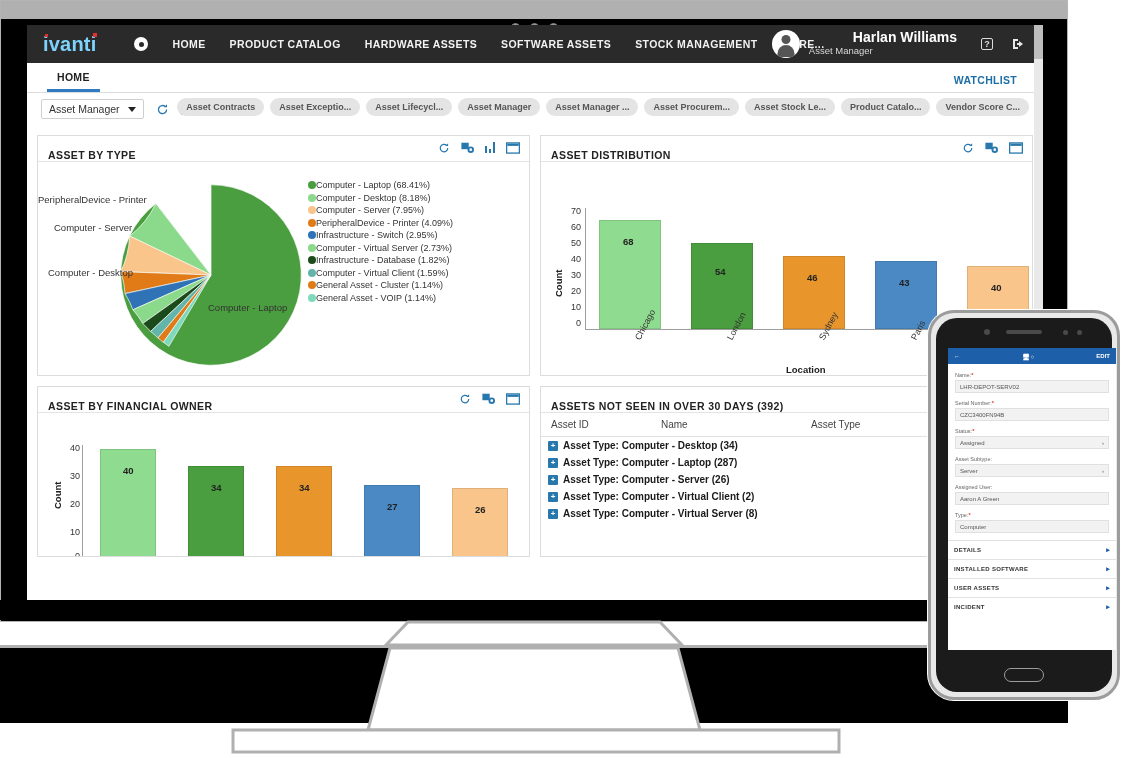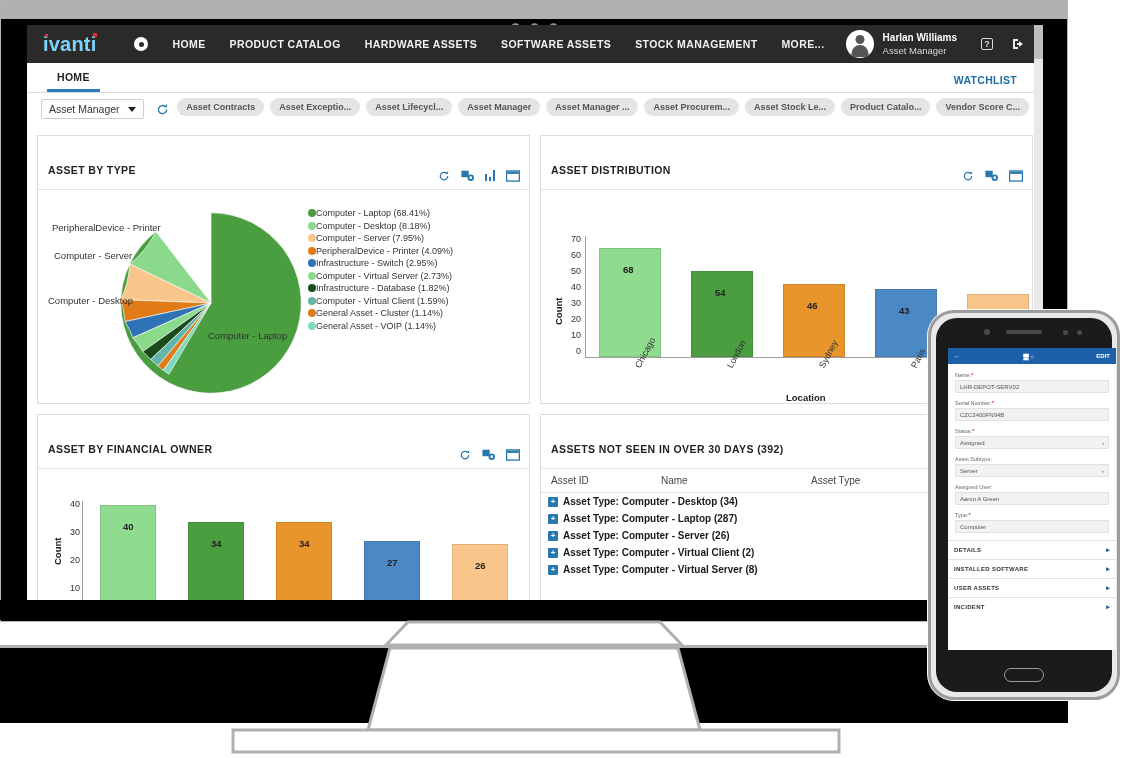--- a/index.html
+++ b/index.html
@@ -42,21 +42,21 @@
     margin-left:38px; width:14px; height:14px; border-radius:50%;
     background:#fff; display:flex; align-items:center; justify-content:center;
   }
   .nav-home-icon i { width:5px; height:5px; border-radius:50%; background:#2a2a2a; display:block;}
   .navitems { display:flex; align-items:center; gap:24px; margin-left:24px; }
   .navitem { font-size:10.5px; font-weight:700; color:#f2f2f2; letter-spacing:.4px; white-space:nowrap; cursor:pointer;}
   .user-block { position:absolute; right:86px; top:0; height:38px; display:flex; align-items:center; gap:9px;}
   .avatar { width:28px; height:28px; border-radius:50%; background:#fff; position:relative; overflow:hidden;}
   .avatar .head { position:absolute; left:50%; top:5px; transform:translateX(-50%); width:9px; height:9px; border-radius:50%; background:#555;}
   .avatar .body { position:absolute; left:50%; top:15px; transform:translateX(-50%); width:17px; height:12px; border-radius:9px 9px 0 0; background:#555;}
-  .uname { font-size:10px; font-weight:700; color:#fff; line-height:13px;}
+  .uname { font-size:14px; font-weight:700; color:#fff; line-height:13px;margin-left:44px;}
   .urole { font-size:9.5px; color:#d8d8d8; line-height:13px;}
   .topicons { position:absolute; right:18px; top:0; height:38px; display:flex; align-items:center; gap:18px;}
   .ticon { color:#e8e8e8; font-size:12px; cursor:pointer; display:flex; align-items:center;}
   .help-sq { width:12px; height:12px; border:1.5px solid #ddd; border-radius:2px; font-size:9px; display:flex; align-items:center; justify-content:center; font-weight:700; color:#ddd;}
   .scrollbar-v { position:absolute; right:0; top:0; width:9px; height:580px; background:#e9e9e9;}
   .scrollbar-v .thumb { position:absolute; top:0; left:0; width:9px; height:34px; background:#bdbdbd;}
 
   
   .tabrow { height:30px; background:#fff; border-bottom:1px solid #dcdcdc; display:flex; align-items:flex-end; position:relative;}
   .tab-home { margin-left:20px; font-size:10.5px; font-weight:700; color:#222; padding:0 10px 6px 10px; border-bottom:3px solid #2e7bbf; letter-spacing:.3px;}
@@ -73,22 +73,22 @@
   .chips { position:absolute; right:14px; top:5px; display:flex; gap:6px; }
   .chip {
     background:#e4e4e4; color:#555; font-size:9px; font-weight:700;
     border-radius:9px; padding:4px 9px; white-space:nowrap; cursor:pointer;
   }
 
   
   .dash { padding:10px 10px 0 10px; display:grid; grid-template-columns:1fr 1fr; gap:10px; }
   .card { background:#fff; border:1px solid #dcdcdc; }
   .card-hd {
-    height:26px; display:flex; align-items:flex-start; padding:0 10px;
-    border-bottom:1px solid #e4e4e4; position:relative;margin-top:28px;
+    height:26px; display:flex; align-items:flex-end; padding:0 10px;
+    border-bottom:1px solid #e4e4e4; position:relative;
   }
   .card-title { font-size:10.5px; font-weight:700; color:#222; letter-spacing:.4px;}
   .card-tools { position:absolute; right:9px; top:0; height:26px; display:flex; align-items:center; gap:11px; color:#2878ad; font-size:12px;}
   .card-body { position:relative; }
 
   
   .pie-wrap { display:flex; height:213px; }
   .pie-area { width:55%; position:relative; }
   .pie-svg { position:absolute; left:78px; top:18px; }
   .pielabel { position:absolute; font-size:9.5px; color:#333; white-space:nowrap;}
@@ -297,21 +297,21 @@
 
                   <path d="M0,0 L-71.8,51.1 A95,95 0 0,1 -63.6,59.4 Z" fill="#1b4a1b" stroke="#fff" stroke-width="0.7"></path>
 
                   <path d="M0,0 L-63.6,59.4 A95,95 0 0,1 -55.9,66.3 Z" fill="#62b5ab" stroke="#fff" stroke-width="0.7"></path>
 
                   <path d="M0,0 L-55.9,66.3 A95,95 0 0,1 -50.2,70.9 Z" fill="#e07b18" stroke="#fff" stroke-width="0.7"></path>
 
                   <path d="M0,0 L-50.2,70.9 A95,95 0 0,1 -44.3,75.1 Z" fill="#7fd9bd" stroke="#fff" stroke-width="0.7"></path>
                 </g>
               </svg>
-              <div class="pielabel" style="left:14px; top:32px;">PeripheralDevice - Printer</div>
+              <div class="pielabel" style="left:0; top:32px;">PeripheralDevice - Printer</div>
               <div class="pielabel" style="left:16px; top:60px;">Computer - Server</div>
               <div class="pielabel" style="left:10px; top:105px;">Computer - Desktop</div>
               <div class="pielabel" style="left:170px; top:140px;">Computer - Laptop</div>
             </div>
             <div class="legend">
               <div class="lg-row">
                   <span class="lg-sw" style="background:#4a9e3f"></span>
                   <span class="lg-tx">Computer - Laptop (68.41%)</span>
                 </div>
               <div class="lg-row">
@@ -382,21 +382,21 @@
             <div class="ytick" style="left:18px; top:108px;">30</div>
             <div class="ytick" style="left:18px; top:124px;">20</div>
             <div class="ytick" style="left:18px; top:140px;">10</div>
             <div class="ytick" style="left:18px; top:156px;">0</div>
             <div class="axline" style="left:44px; top:46px; width:1px; height:122px;"></div>
             <div class="axline" style="left:44px; top:167px; width:430px; height:1px;"></div>
 
             <div class="bar" style="left:58px;  top:58px;  width:62px; height:109px; background:#8fdb8f;"></div>
             <div class="barval" style="left:82px; top:74px;">68</div>
             <div class="bar" style="left:150px; top:81px;  width:62px; height:86px;  background:#4a9e3f;"></div>
-            <div class="barval" style="left:174px; top:97px;">54</div>
+            <div class="barval" style="left:174px; top:104px;">54</div>
             <div class="bar" style="left:242px; top:94px;  width:62px; height:73px;  background:#e8962b;"></div>
             <div class="barval" style="left:266px; top:110px;">46</div>
             <div class="bar" style="left:334px; top:99px;  width:62px; height:68px;  background:#4a89c4;"></div>
             <div class="barval" style="left:358px; top:115px;">43</div>
             <div class="bar" style="left:426px; top:104px; width:62px; height:63px;  background:#fac58a;"></div>
             <div class="barval" style="left:450px; top:120px;">40</div>
 
             <div class="xcat" style="left:92px;  top:175px;">Chicago</div>
             <div class="xcat" style="left:184px; top:175px;">London</div>
             <div class="xcat" style="left:276px; top:175px;">Sydney</div>

